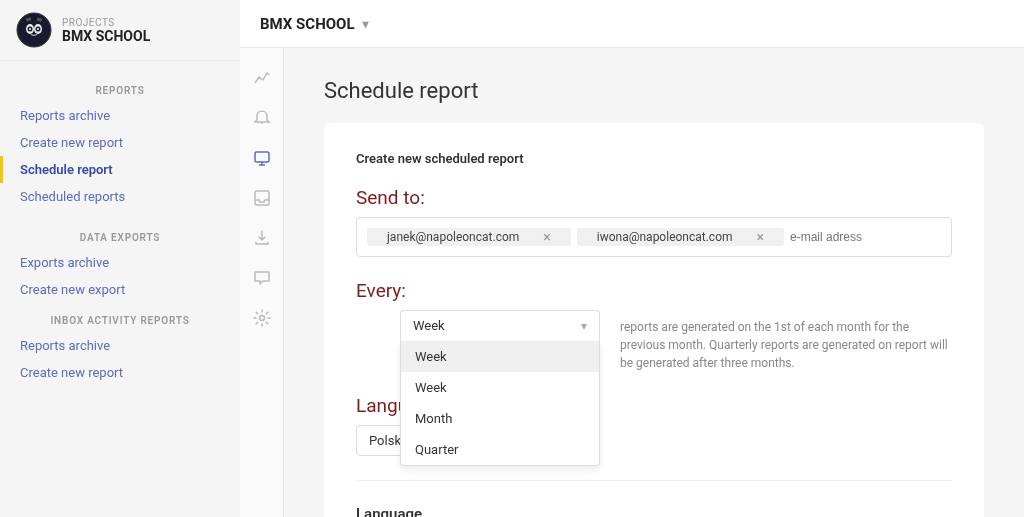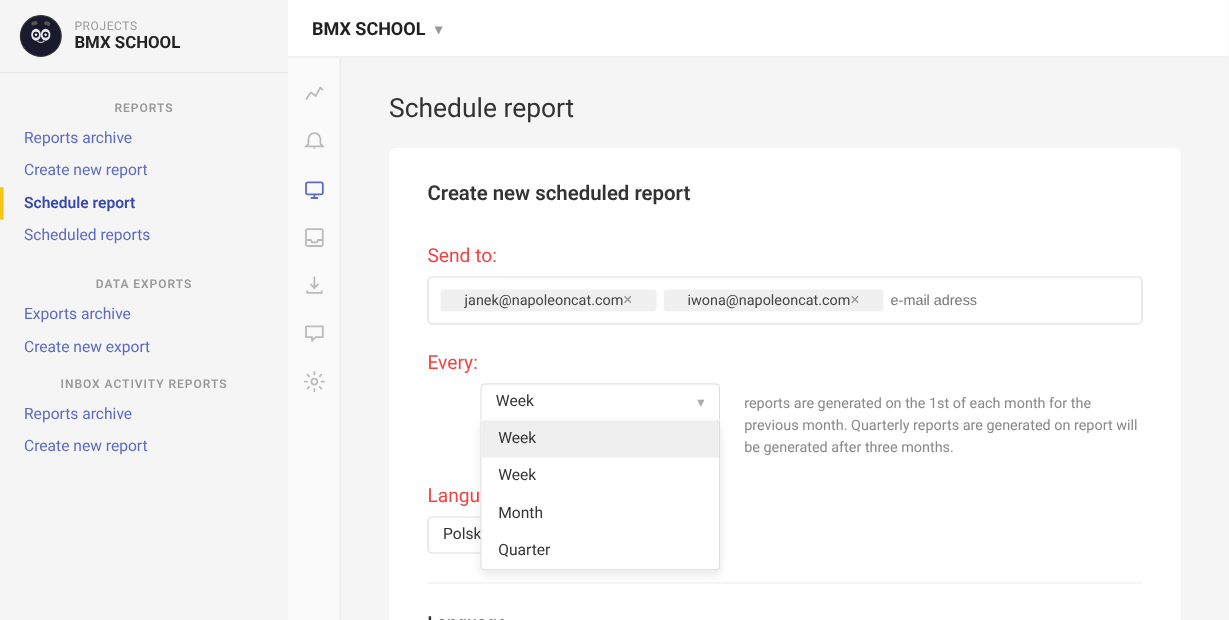--- a/index.html
+++ b/index.html
@@ -128,34 +128,34 @@
     
     .card {
       background: #fff;
       border-radius: 6px;
       padding: 28px 32px;
       max-width: 700px;
       position: relative;
     }
 
     .card-title {
-      font-size: 17px;
+      font-size: 13px;
       font-weight: 600;
       color: #333;
-      margin-bottom: 32px;
+      margin-bottom: 20px;
     }
 
     
     .field-group {
       margin-bottom: 22px;
     }
 
     .field-label {
-      font-size: 16px;
-      color: #ef4444;
+      font-size: 19px;
+      color: #7f1d1d;
       margin-bottom: 8px;
       display: block;
     }
 
     .email-input-container {
       display: flex;
       flex-wrap: wrap;
       align-items: center;
       border: 1px solid #ddd;
       border-radius: 4px;
@@ -166,21 +166,21 @@
     }
 
     .email-tag {
       display: flex;
       align-items: center;
       background: #f0f0f0;
       border-radius: 3px;
       padding: 2px 20px;
       font-size: 12px;
       color: #444;
-      gap: 0;
+      gap: 24px;
     }
 
     .email-tag-remove {
       cursor: pointer;
       color: #999;
       font-size: 14px;
       line-height: 1;
     }
 
     .email-input-field {

